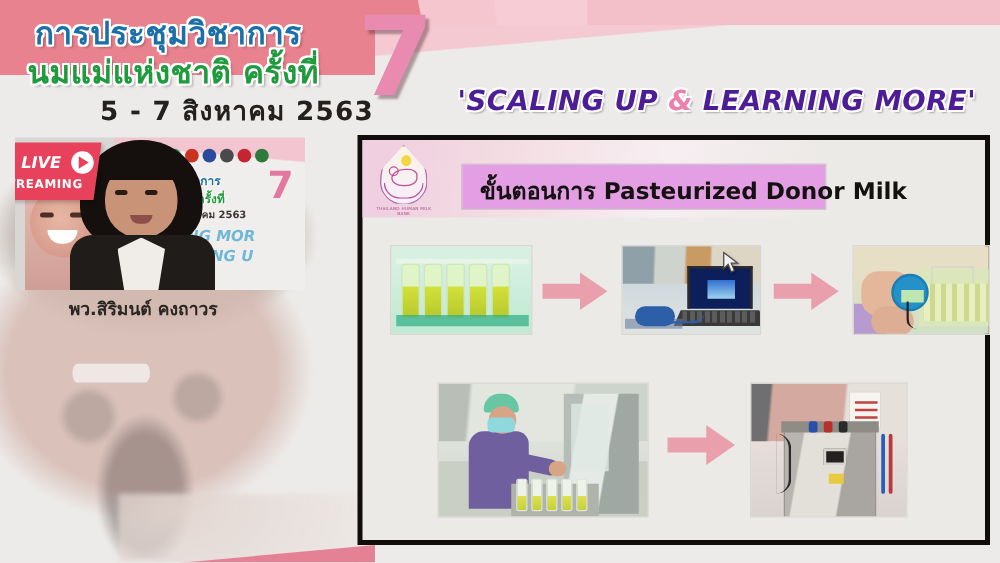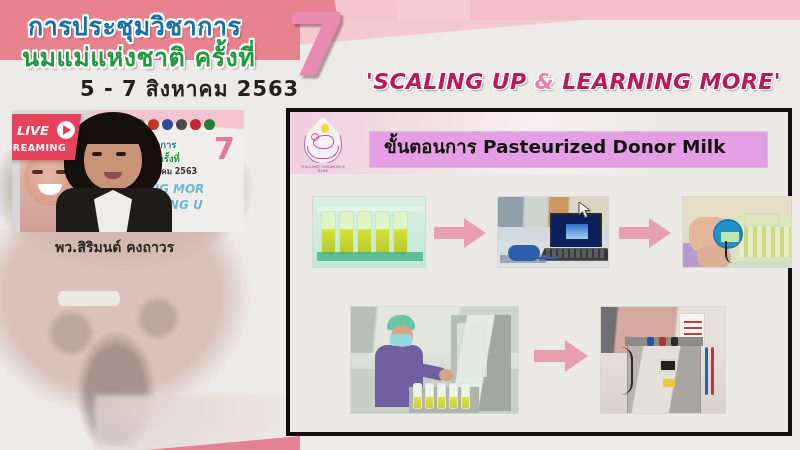--- a/index.html
+++ b/index.html
@@ -57,21 +57,21 @@
     text-shadow: -1.6px -1.6px 0 #fff, 1.6px -1.6px 0 #fff, -1.6px 1.6px 0 #fff, 1.6px 1.6px 0 #fff,
                  0 -1.6px 0 #fff, 0 1.6px 0 #fff, -1.6px 0 0 #fff, 1.6px 0 0 #fff, 2.5px 2.5px 2px rgba(0,0,0,.30); }
   .th-date { position:absolute; left:80px; top:72px; font-size:21px; font-weight:bold; color:#23201e;
              letter-spacing:1px; white-space:nowrap; }
   .big7 { position:absolute; left:286px; top:2px; font-size:88px; line-height:88px; font-weight:bold;
           color:#e98ab0; text-shadow:3px 3px 2px rgba(90,50,60,.45); font-family:"DejaVu Sans",sans-serif; }
 
   
   .slogan { position:absolute; left:366px; top:69px; font-size:22px; font-weight:bold; font-style:italic;
             white-space:nowrap; letter-spacing:.4px; }
-  .slogan span { color:#be185d; text-shadow:-1.3px -1.3px 0 #fff,1.3px -1.3px 0 #fff,-1.3px 1.3px 0 #fff,
+  .slogan span { color:#4c1d95; text-shadow:-1.3px -1.3px 0 #fff,1.3px -1.3px 0 #fff,-1.3px 1.3px 0 #fff,
                  1.3px 1.3px 0 #fff,2px 2px 1.5px rgba(0,0,0,.28); }
   .slogan span.amp { color:#ec7fae; }
 
   
   .logos { position:absolute; left:558px; top:23px; width:238px; height:40px; display:flex;
            align-items:center; gap:6px; }
   .logo { width:24px; height:32px; position:relative; }
   .logo .badge { position:absolute; left:1px; top:0; width:22px; height:22px; border-radius:50%; }
   .logo .cap { position:absolute; left:0; top:23px; width:24px; height:8px; font-size:2.6px;
                text-align:center; line-height:3.4px; overflow:hidden; }
@@ -154,22 +154,22 @@
   .drop-logo .d-dot { position:absolute; left:25px; top:9px; width:8px; height:9px; border-radius:50%;
         background:#f3d742; }
   .drop-logo .d-baby { position:absolute; left:17px; top:20px; width:21px; height:14px;
         border:1.6px solid #c0509a; border-radius:60% 40% 50% 50%; }
   .drop-logo .d-head { position:absolute; left:15px; top:18px; width:8px; height:8px; border-radius:50%;
         border:1.6px solid #c0509a; }
   .drop-logo .d-hands { position:absolute; left:11px; top:31px; width:32px; height:13px;
         border:1.6px solid #c0509a; border-top:none; border-radius:0 0 18px 18px; }
   .drop-logo .d-cap { position:absolute; left:0; top:50px; width:54px; text-align:center; font-size:3.4px;
         color:#a4528f; letter-spacing:.2px; }
-  .title-box { position:absolute; left:79px; top:19px; width:399px; height:37px; background:#e49fe4;
-               border:1px solid #cfc5cf; display:flex; align-items:flex-start; }
+  .title-box { position:absolute; left:79px; top:19px; width:292px; height:37px; background:#e49fe4;
+               border:1px solid #cfc5cf; display:flex; align-items:flex-end; }
   .title-box .tb-t { padding-left:14px; font-size:18.5px; font-weight:bold; color:#141210; white-space:nowrap; }
 
   
   .tile { position:absolute; border:1px solid #dad6d2; overflow:hidden; background:#cfd4cc; }
   .arrow { position:absolute; color:#e9a0ac; }
   .arrow svg { display:block; }
 
   
   .t1 { left:22px; top:84px; width:114px; height:72px;
         background:linear-gradient(#d7f0e2 0 16%, #bfe9d2 100%); }

